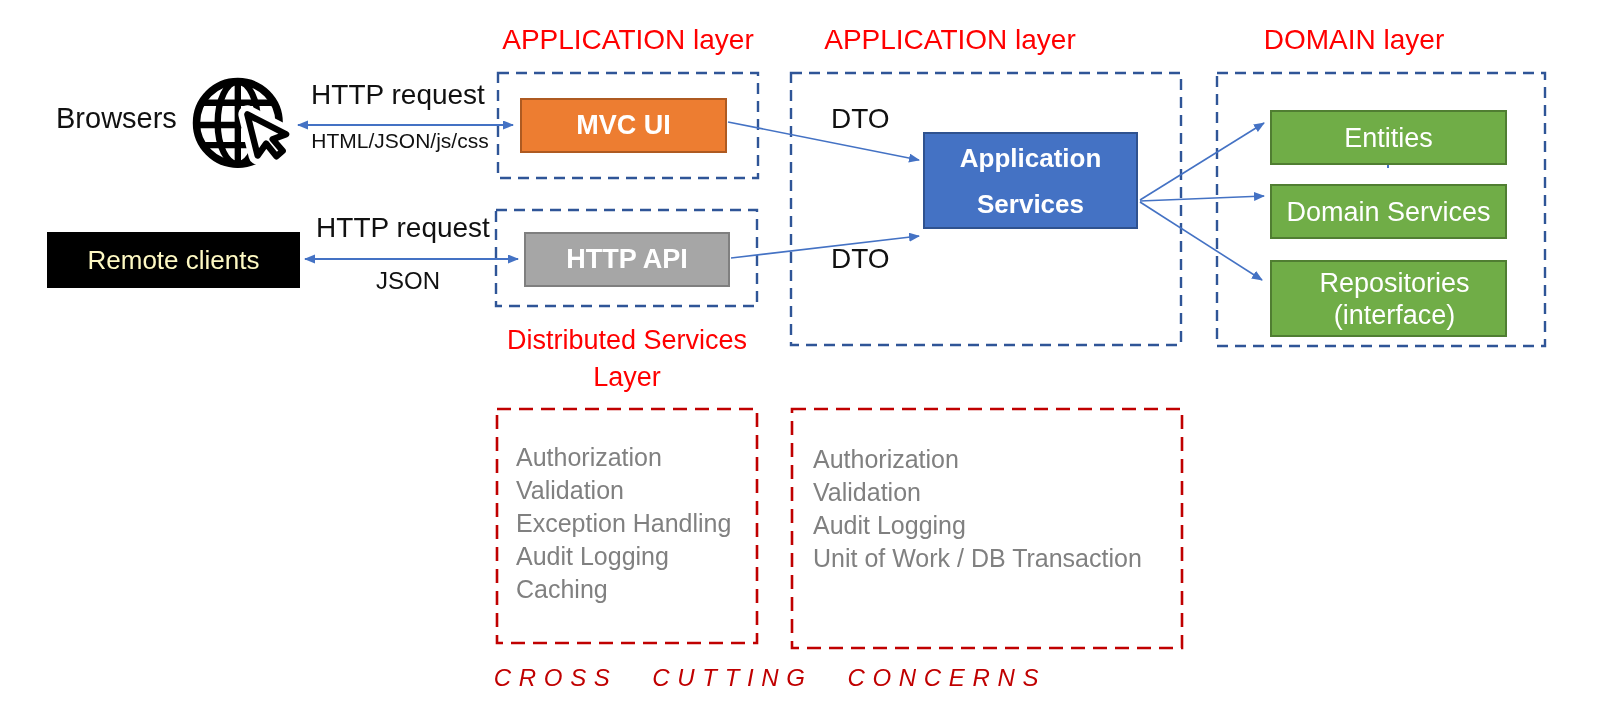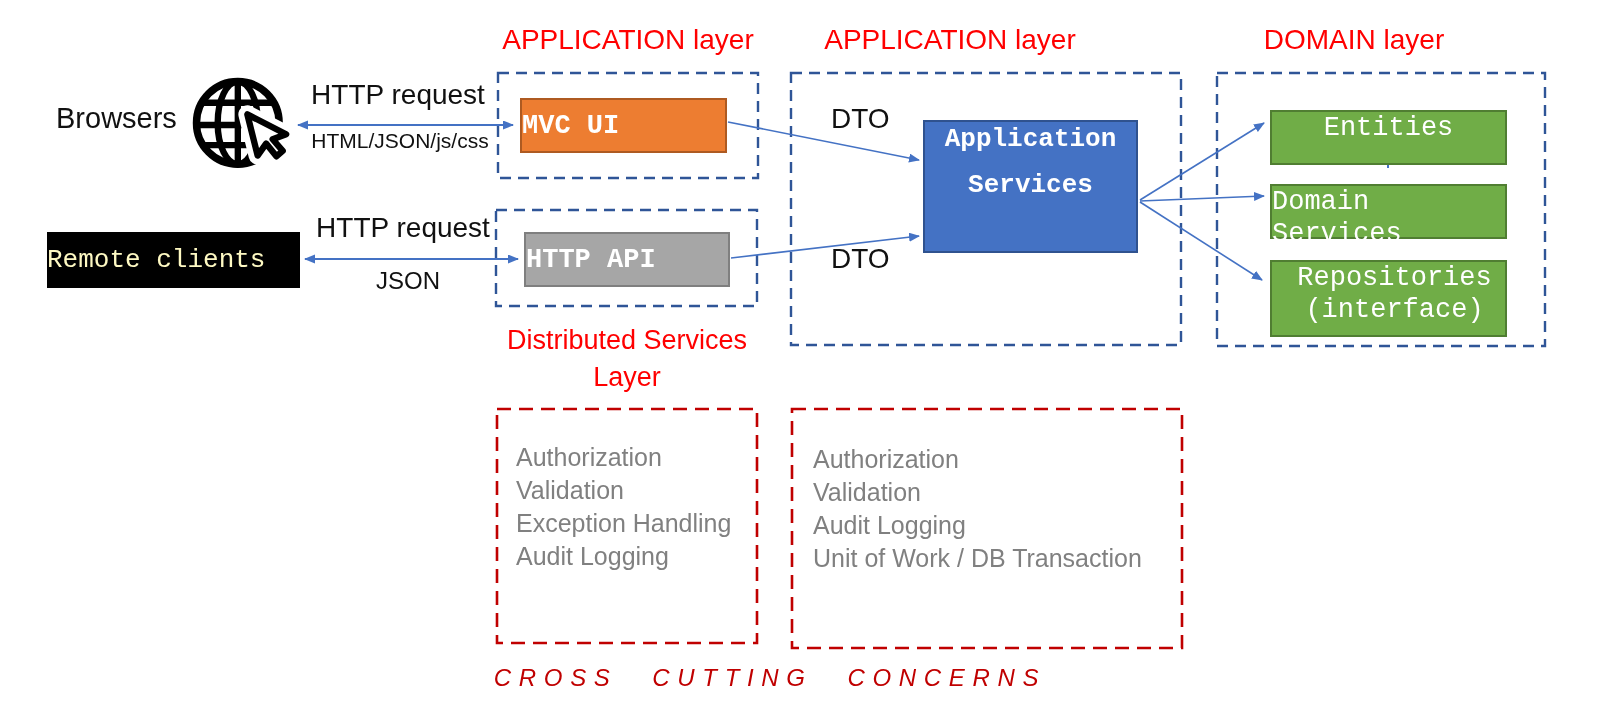--- a/index.html
+++ b/index.html
@@ -8,21 +8,21 @@
     font-family:"Liberation Sans",sans-serif;overflow:hidden;
   }
   .abs{position:absolute;}
   .ctr{text-align:center;}
   
   .layer-title{color:#FF0000;font-size:28px;white-space:nowrap;}
   .two-line{line-height:37px;}
   
   .ann{color:#111111;white-space:nowrap;}
   
-  .node{display:flex;align-items:center;justify-content:flex-start;color:#ffffff;box-sizing:border-box;font-family:Liberation Mono, monospace;}
+  .node{display:flex;align-items:center;justify-content:center;color:#ffffff;box-sizing:border-box;}
   .node-mvc{background:#ED7D31;border:2.5px solid #AE5A21;font-weight:bold;font-size:27px;}
   .node-api{background:#A6A6A6;border:2.5px solid #7F7F7F;font-weight:bold;font-size:27px;}
   .node-app{background:#4472C4;border:2.5px solid #2F528F;font-weight:bold;font-size:26px;line-height:34px;flex-direction:column;}
   .node-green{background:#70AD47;border:2px solid #507E32;font-size:27px;line-height:32px;flex-direction:column;margin-top:17px;}
   .node-black{background:#000000;color:#fef9c3;font-size:26px;}
   
   .concern-list{color:#808080;font-size:25px;line-height:33px;white-space:nowrap;}
   
   .cross-title{
     color:#C00000;font-size:24px;font-style:italic;font-weight:500;
@@ -96,21 +96,21 @@
   </div>
 
   <div class="abs node node-mvc" style="left:520px;top:98px;width:207px;height:55px;">
     <span>MVC UI</span>
   </div>
 
   <div class="abs node node-api" style="left:524px;top:232px;width:206px;height:55px;">
     <span>HTTP API</span>
   </div>
 
-  <div class="abs node node-app" style="left:923px;top:120px;width:215px;height:133px;gap:12px;">
+  <div class="abs node node-app" style="left:923px;top:132px;width:215px;height:97px;gap:12px;">
     <div>Application</div>
     <div>Services</div>
   </div>
 
   <div class="abs node node-green" style="left:1270px;top:93px;width:237px;height:55px;">
     <span>Entities</span>
   </div>
 
   <div class="abs node node-green" style="left:1270px;top:167px;width:237px;height:55px;">
     <span>Domain Services</span>
@@ -119,20 +119,21 @@
   <div class="abs node node-green" style="left:1270px;top:243px;width:237px;height:77px;padding-left:12px;">
     <div>Repositories</div>
     <div>(interface)</div>
   </div>
 
   <div class="abs concern-list" style="left:516px;top:441px;">
     <div>Authorization</div>
     <div>Validation</div>
     <div>Exception Handling</div>
     <div>Audit Logging</div>
+    <div>Caching</div>
   </div>
 
   <div class="abs concern-list" style="left:813px;top:443px;">
     <div>Authorization</div>
     <div>Validation</div>
     <div>Audit Logging</div>
     <div>Unit of Work / DB Transaction</div>
   </div>
 
   <div class="abs cross-title ctr" style="left:420px;top:664px;width:700px;">CROSS CUTTING CONCERNS</div>

